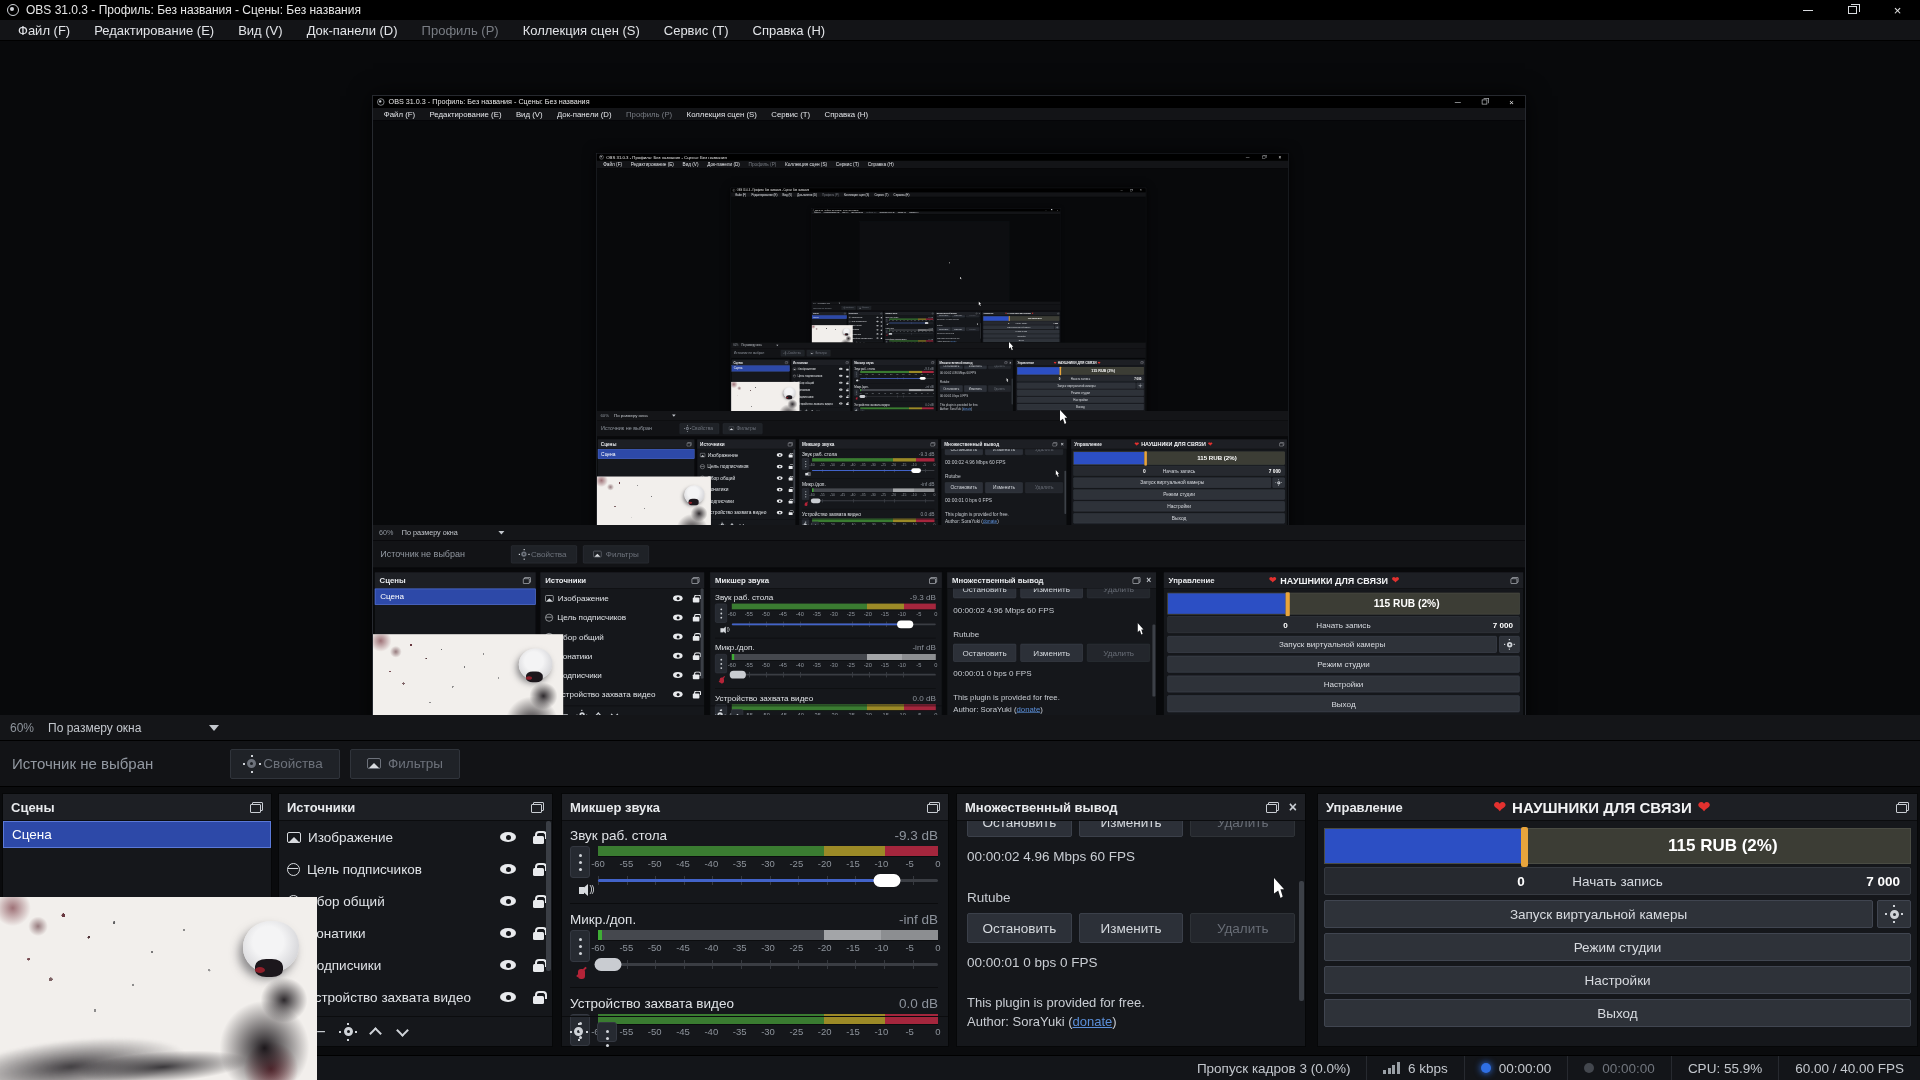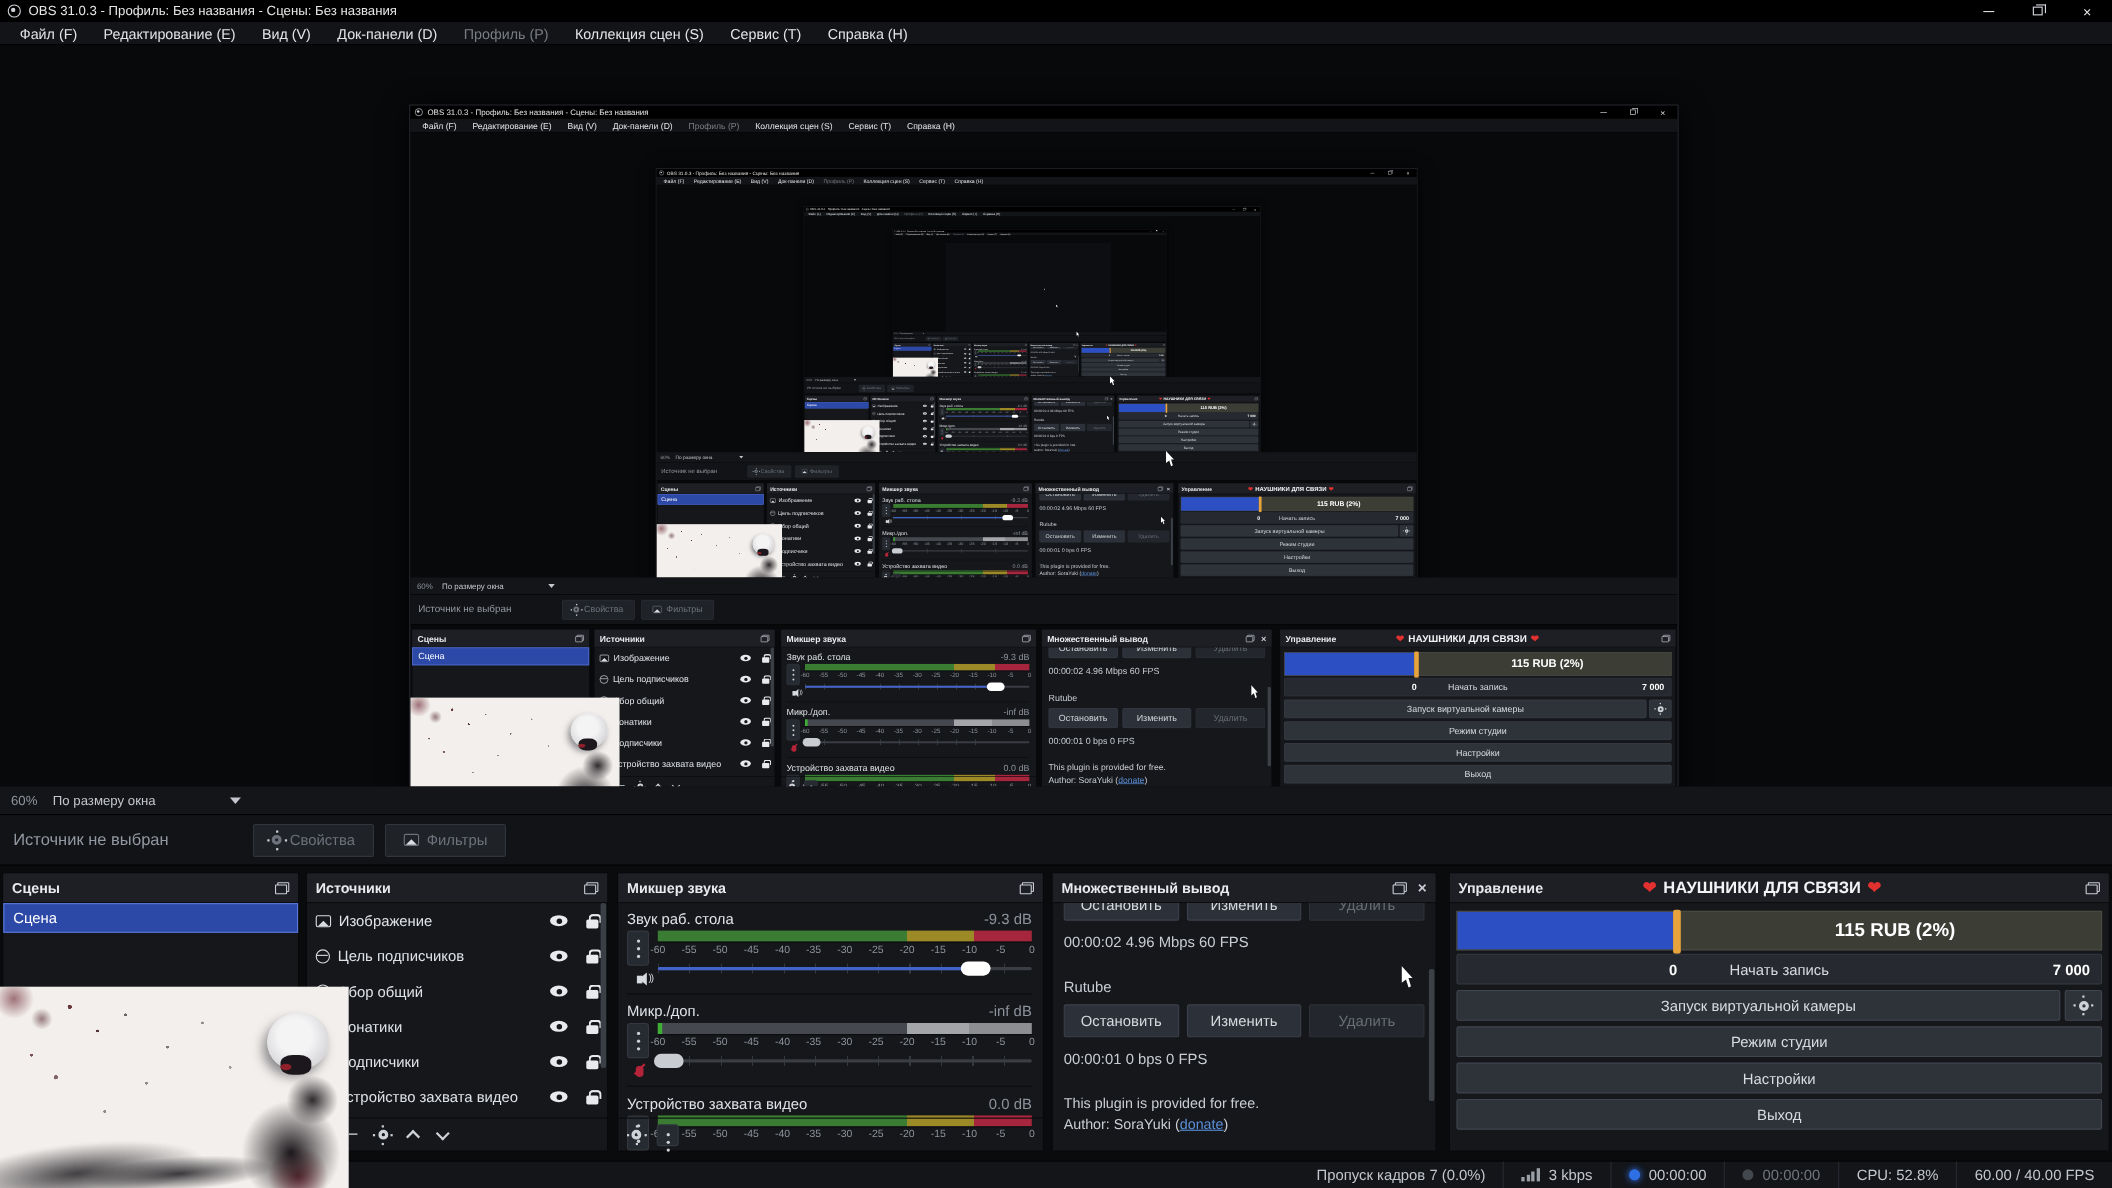--- a/index.html
+++ b/index.html
@@ -1802,41 +1802,41 @@
     <div class="ctl-row">
         <span class="ctl-btn">Настройки</span>
       </div>
     <div class="ctl-row">
         <span class="ctl-btn">Выход</span>
       </div>
   </div>
 
   <div class="statusbar">
     <span class="seg" style="border-left:none">
-      <span>Пропуск кадров 7 (0.0%)</span>
+      <span>Пропуск кадров 3 (0.0%)</span>
     </span>
     <span class="seg">
       <span class="bars">
           <i></i>
           <i></i>
           <i></i>
           <i></i>
         </span>
-      <span>3 kbps</span>
+      <span>6 kbps</span>
     </span>
     <span class="seg">
       <span class="dot live"></span>
       <span>00:00:00</span>
     </span>
     <span class="seg dim">
       <span class="dot rec"></span>
       <span>00:00:00</span>
     </span>
     <span class="seg">
-      <span>CPU: 52.8%</span>
+      <span>CPU: 55.9%</span>
     </span>
     <span class="seg">
       <span>60.00 / 40.00 FPS</span>
     </span>
   </div>
 
   <div class="artwork">
     <div class="art-splatter"></div>
     <div class="art-smoke"></div>
     <div class="art-smoke2"></div>

